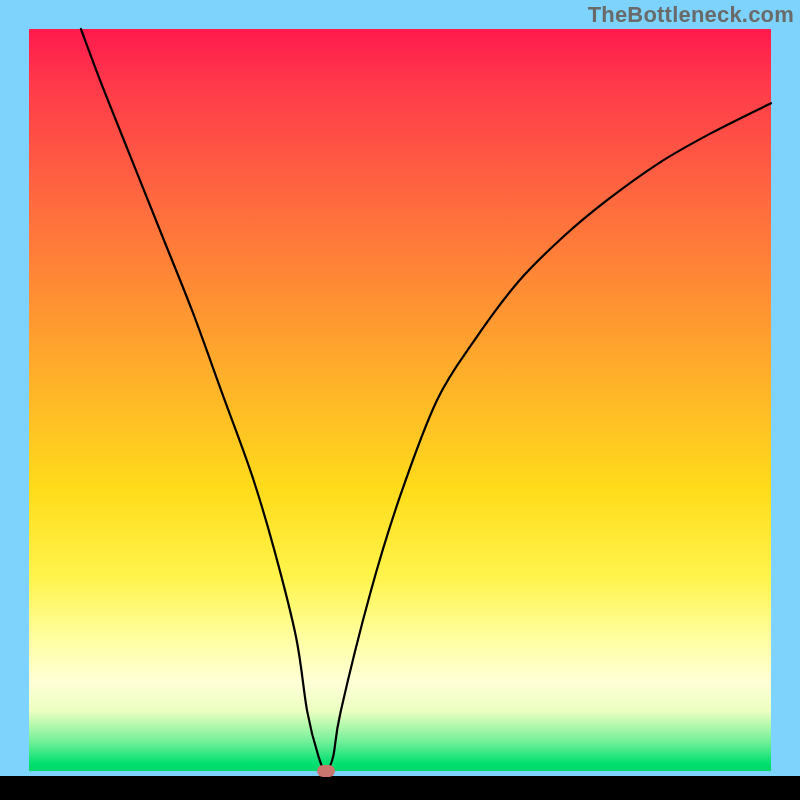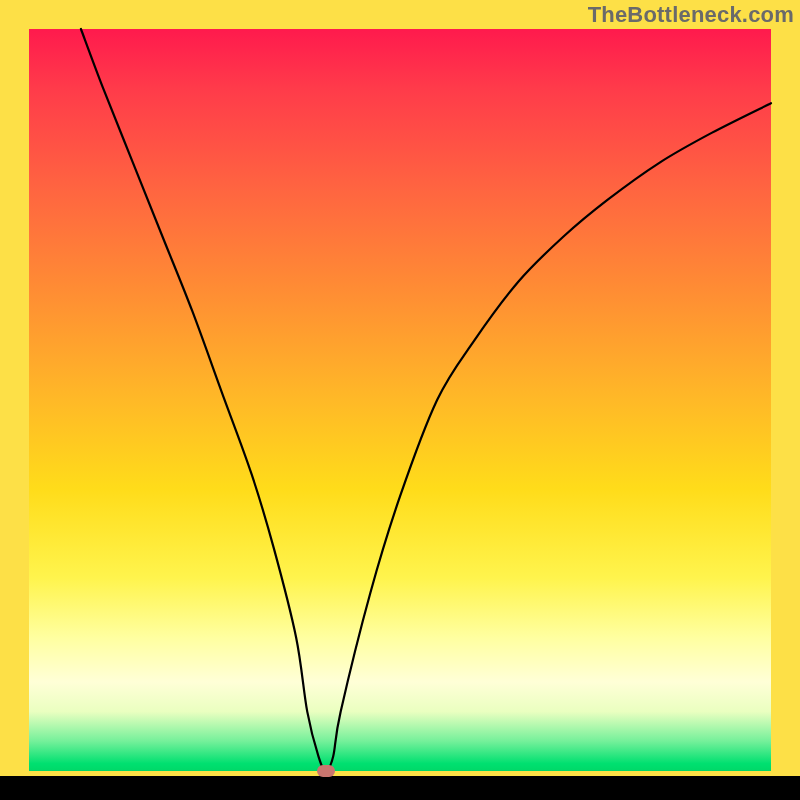--- a/index.html
+++ b/index.html
@@ -9,21 +9,21 @@
     height: 800px;
     background: #000;
     overflow: hidden;
   }
   .frame {
     position: absolute;
     left: 0;
     top: 0;
     width: 800px;
     height: 776px;
-    background: #fde047;
+    background: #7dd3fc;
   }
   .plot-area {
     position: absolute;
     left: 29px;
     top: 29px;
     width: 742px;
     height: 742px;
     
     background: linear-gradient(
       to bottom,

